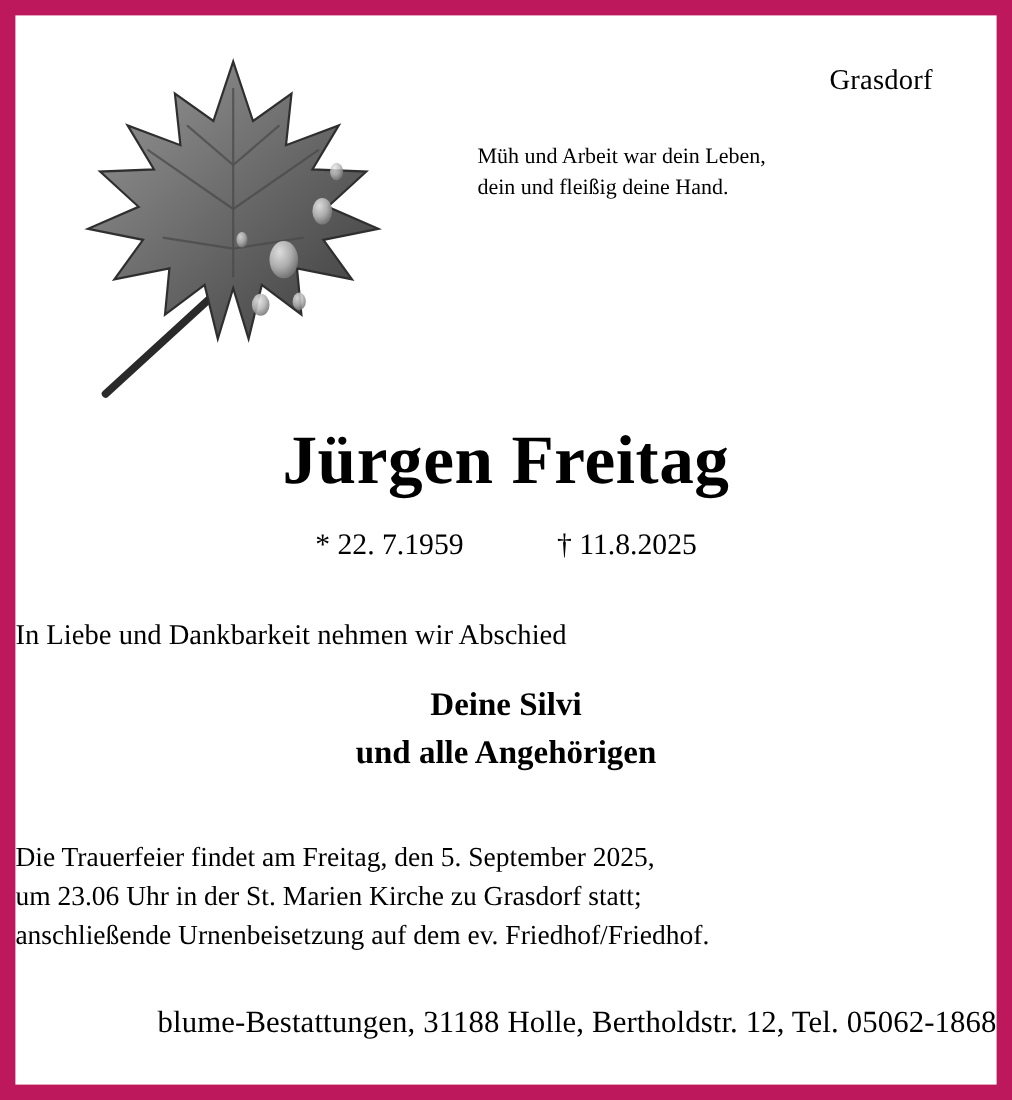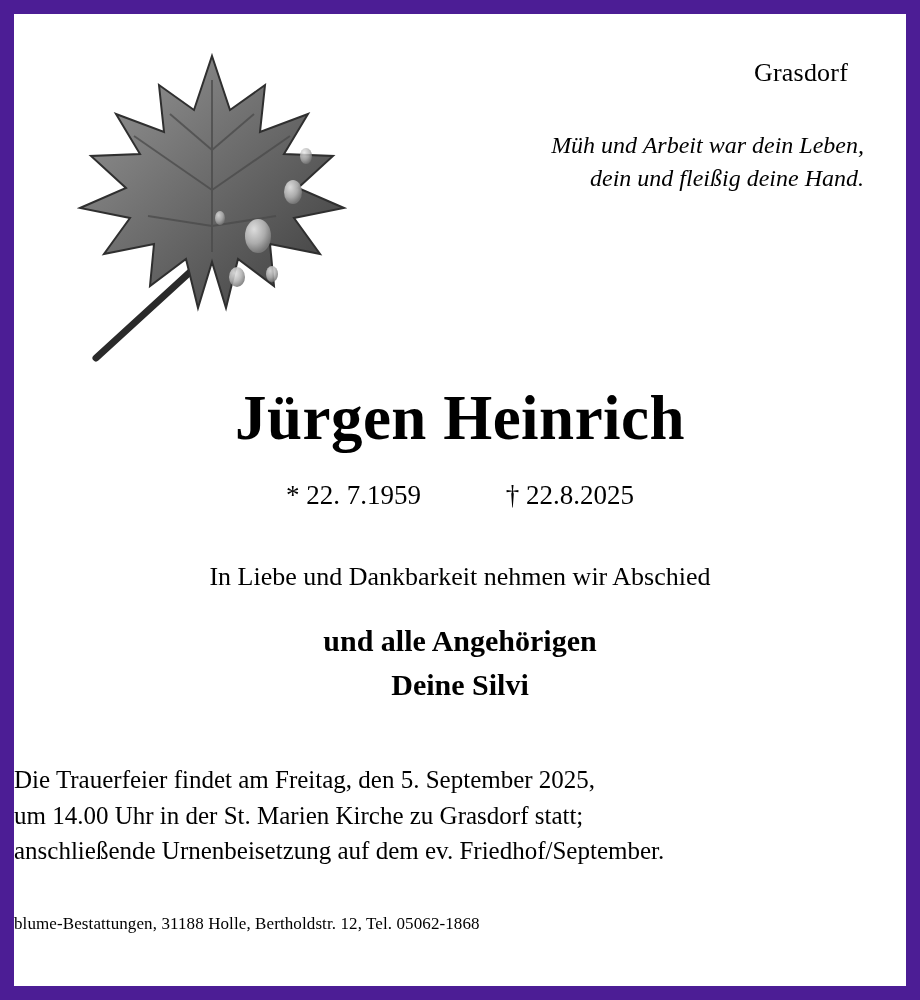--- a/index.html
+++ b/index.html
@@ -12,21 +12,21 @@
     height: 1000px;
     font-family: "Liberation Serif", serif;
     color: #000000;
     overflow: hidden;
   }
   .notice {
     position: relative;
     width: 920px;
     height: 1000px;
     box-sizing: border-box;
-    background: #4c1d95;
+    background: #be185d;
     padding: 14px;
   }
   .notice-inner {
     position: relative;
     width: 100%;
     height: 100%;
     background: #ffffff;
     box-sizing: border-box;
     overflow: hidden;
   }
@@ -49,24 +49,23 @@
     font-size: 26px;
     letter-spacing: 0.2px;
   }
 
   
   .verse {
     position: absolute;
     left: 420px;
     top: 115px;
     width: 430px;
-    font-style: italic;
-    font-size: 24px;
+    font-size: 20px;
     line-height: 1.38;
-    text-align: right;
+    text-align: left;
   }
   .verse div { white-space: nowrap; }
 
   
   .name {
     position: absolute;
     left: 0;
     right: 0;
     top: 368px;
     text-align: center;
@@ -85,21 +84,21 @@
     font-size: 27px;
   }
   .dates .birth { margin-right: 78px; }
 
   
   .farewell {
     position: absolute;
     left: 0;
     right: 0;
     top: 548px;
-    text-align: center;
+    text-align: left;
     font-size: 26px;
   }
   .signers {
     position: absolute;
     left: 0;
     right: 0;
     top: 605px;
     text-align: center;
     font-weight: bold;
     font-size: 30px;
@@ -117,22 +116,22 @@
     line-height: 1.42;
   }
   .ceremony div { white-space: nowrap; }
 
   
   .footer {
     position: absolute;
     left: 0;
     right: 0;
     top: 900px;
-    text-align: left;
-    font-size: 17px;
+    text-align: right;
+    font-size: 28px;
     letter-spacing: 0.1px;
   }
 </style>
 </head>
 <body>
 
 <div class="notice">
   <div class="notice-inner">
 
     <div class="leaf-wrap">
@@ -183,36 +182,36 @@
       </svg>
     </div>
 
     <div class="place">Grasdorf</div>
 
     <div class="verse">
       <div>Müh und Arbeit war dein Leben,</div>
       <div>dein und fleißig deine Hand.</div>
     </div>
 
-    <div class="name">Jürgen Heinrich</div>
+    <div class="name">Jürgen Freitag</div>
 
     <div class="dates">
       <span class="birth">* 22. 7.1959</span>
-      <span class="death">† 22.8.2025</span>
+      <span class="death">† 11.8.2025</span>
     </div>
 
     <div class="farewell">In Liebe und Dankbarkeit nehmen wir Abschied</div>
 
     <div class="signers">
+      <div>Deine Silvi</div>
       <div>und alle Angehörigen</div>
-      <div>Deine Silvi</div>
     </div>
 
     <div class="ceremony">
       <div>Die Trauerfeier findet am Freitag, den 5. September 2025,</div>
-      <div>um 14.00 Uhr in der St. Marien Kirche zu Grasdorf statt;</div>
-      <div>anschließende Urnenbeisetzung auf dem ev. Friedhof/September.</div>
+      <div>um 23.06 Uhr in der St. Marien Kirche zu Grasdorf statt;</div>
+      <div>anschließende Urnenbeisetzung auf dem ev. Friedhof/Friedhof.</div>
     </div>
 
     <div class="footer">blume-Bestattungen, 31188 Holle, Bertholdstr. 12, Tel. 05062-1868</div>
 
   </div>
 </div>
 
 </body></html>

